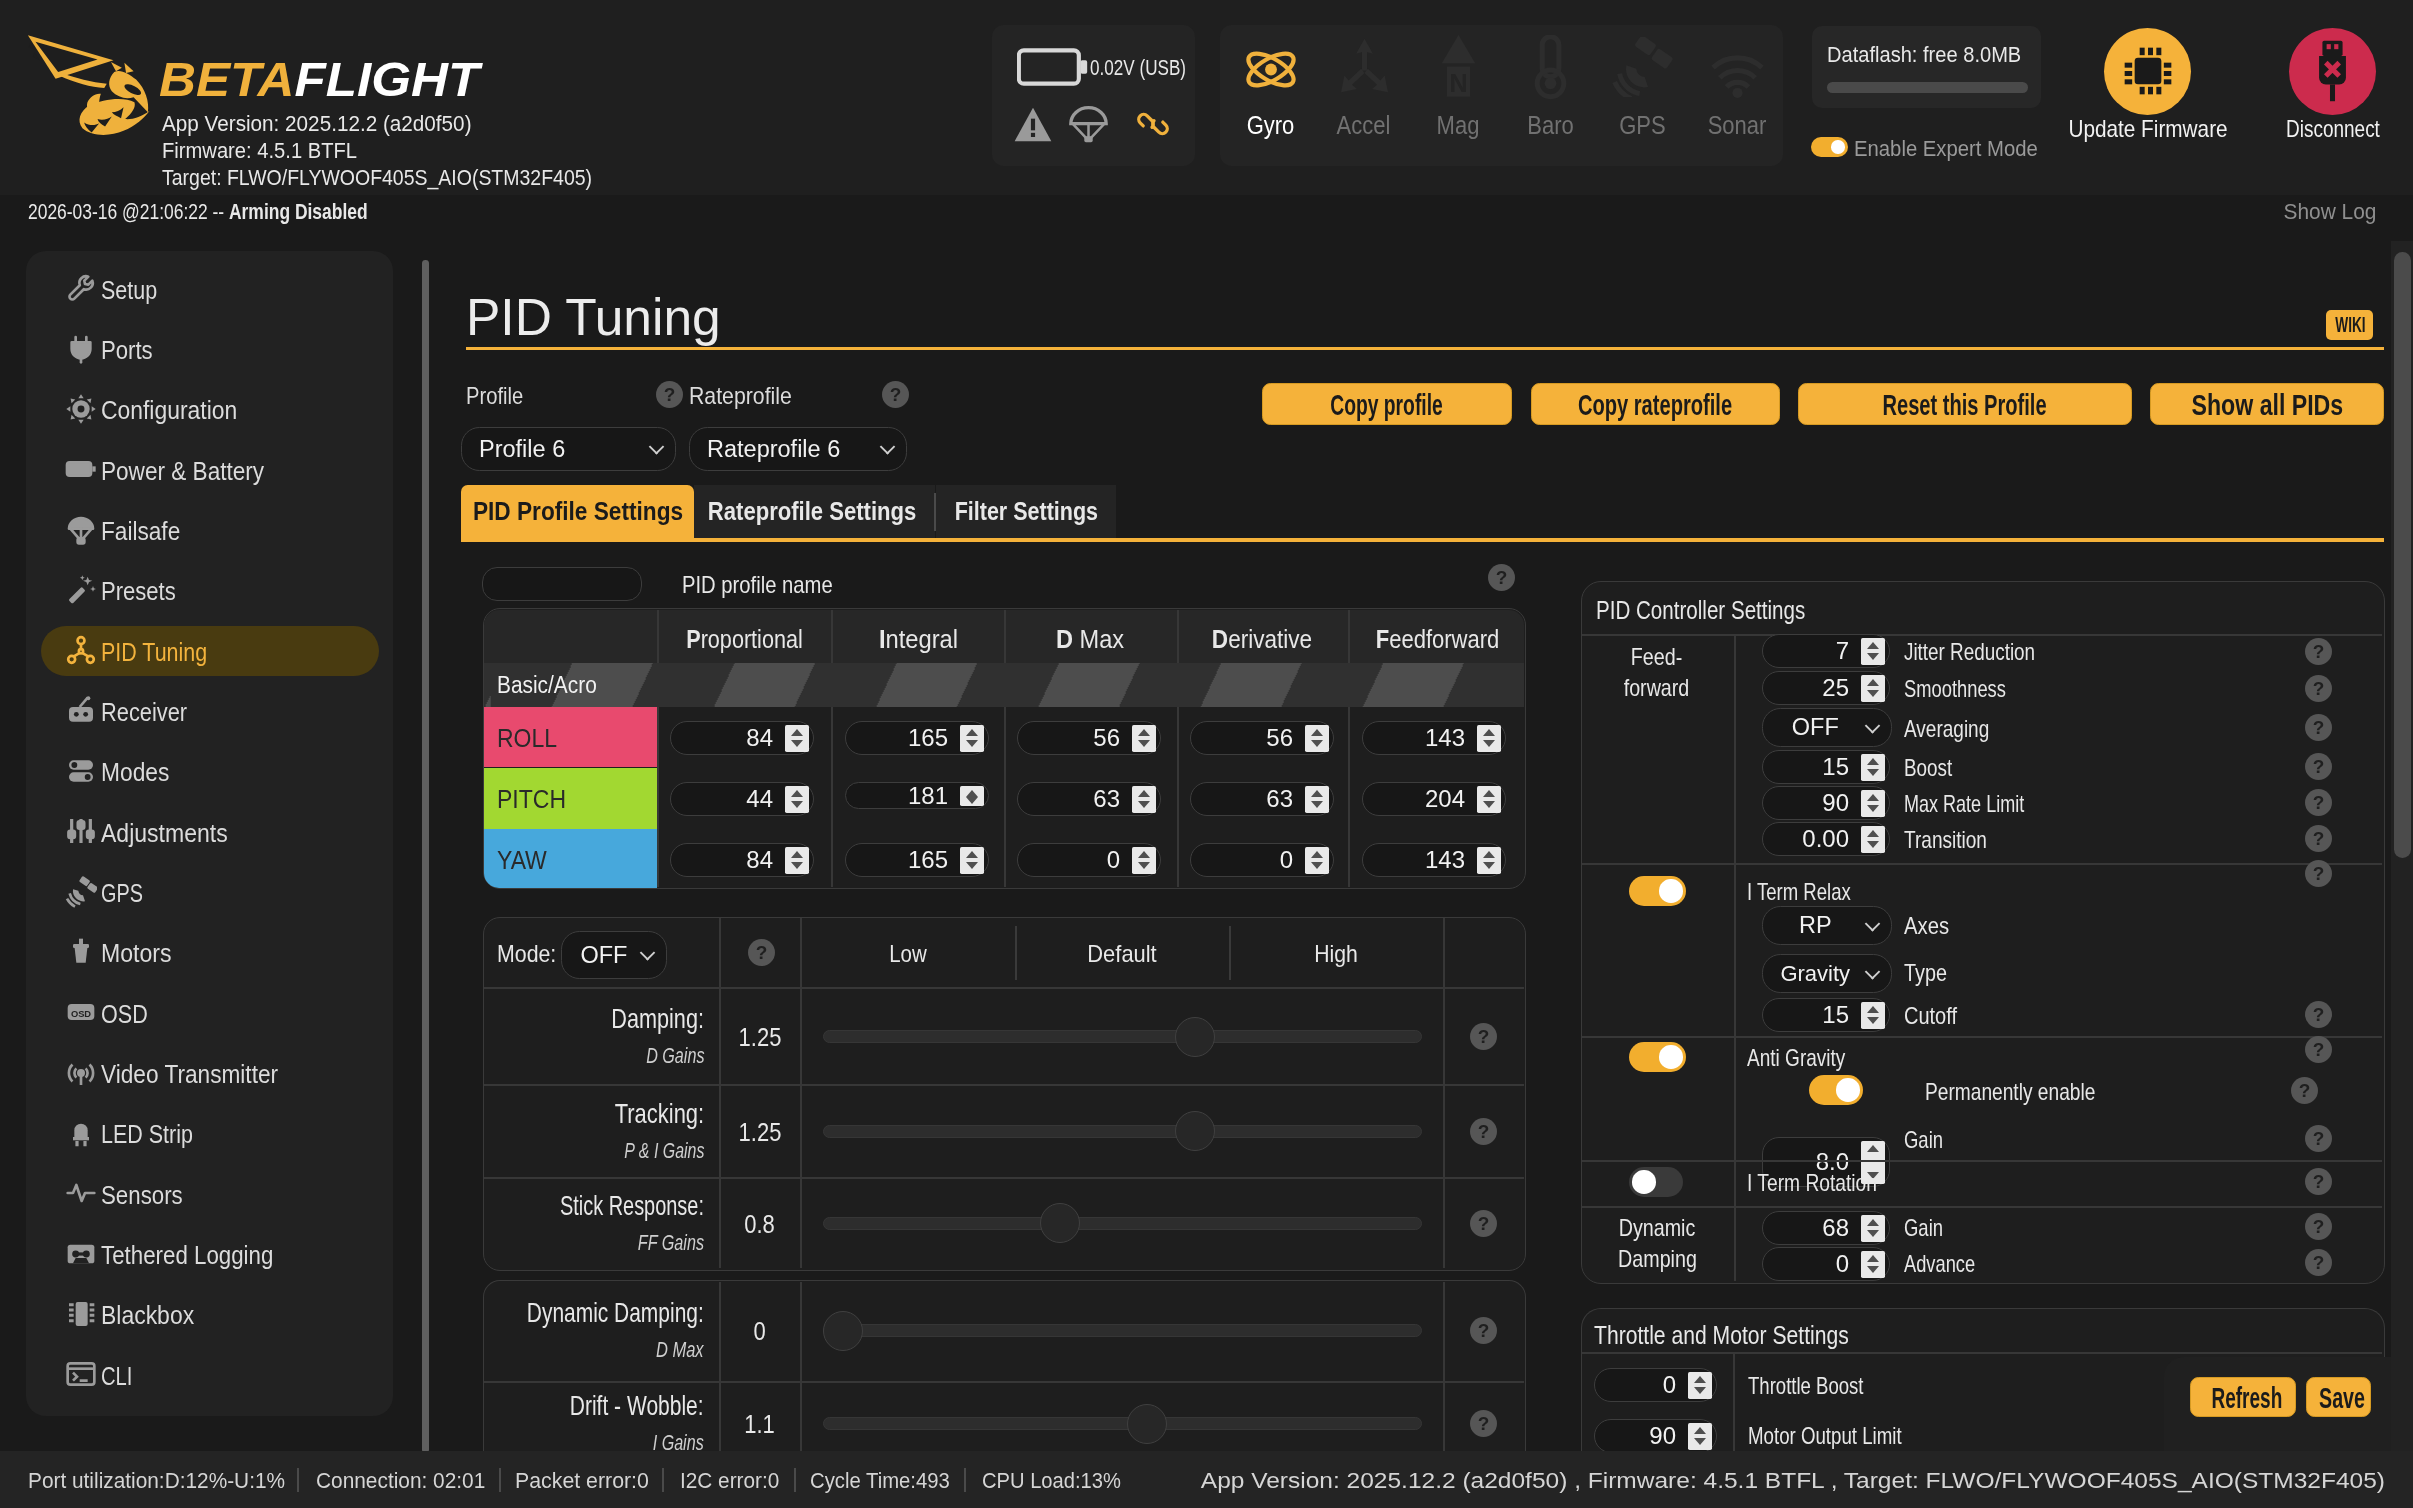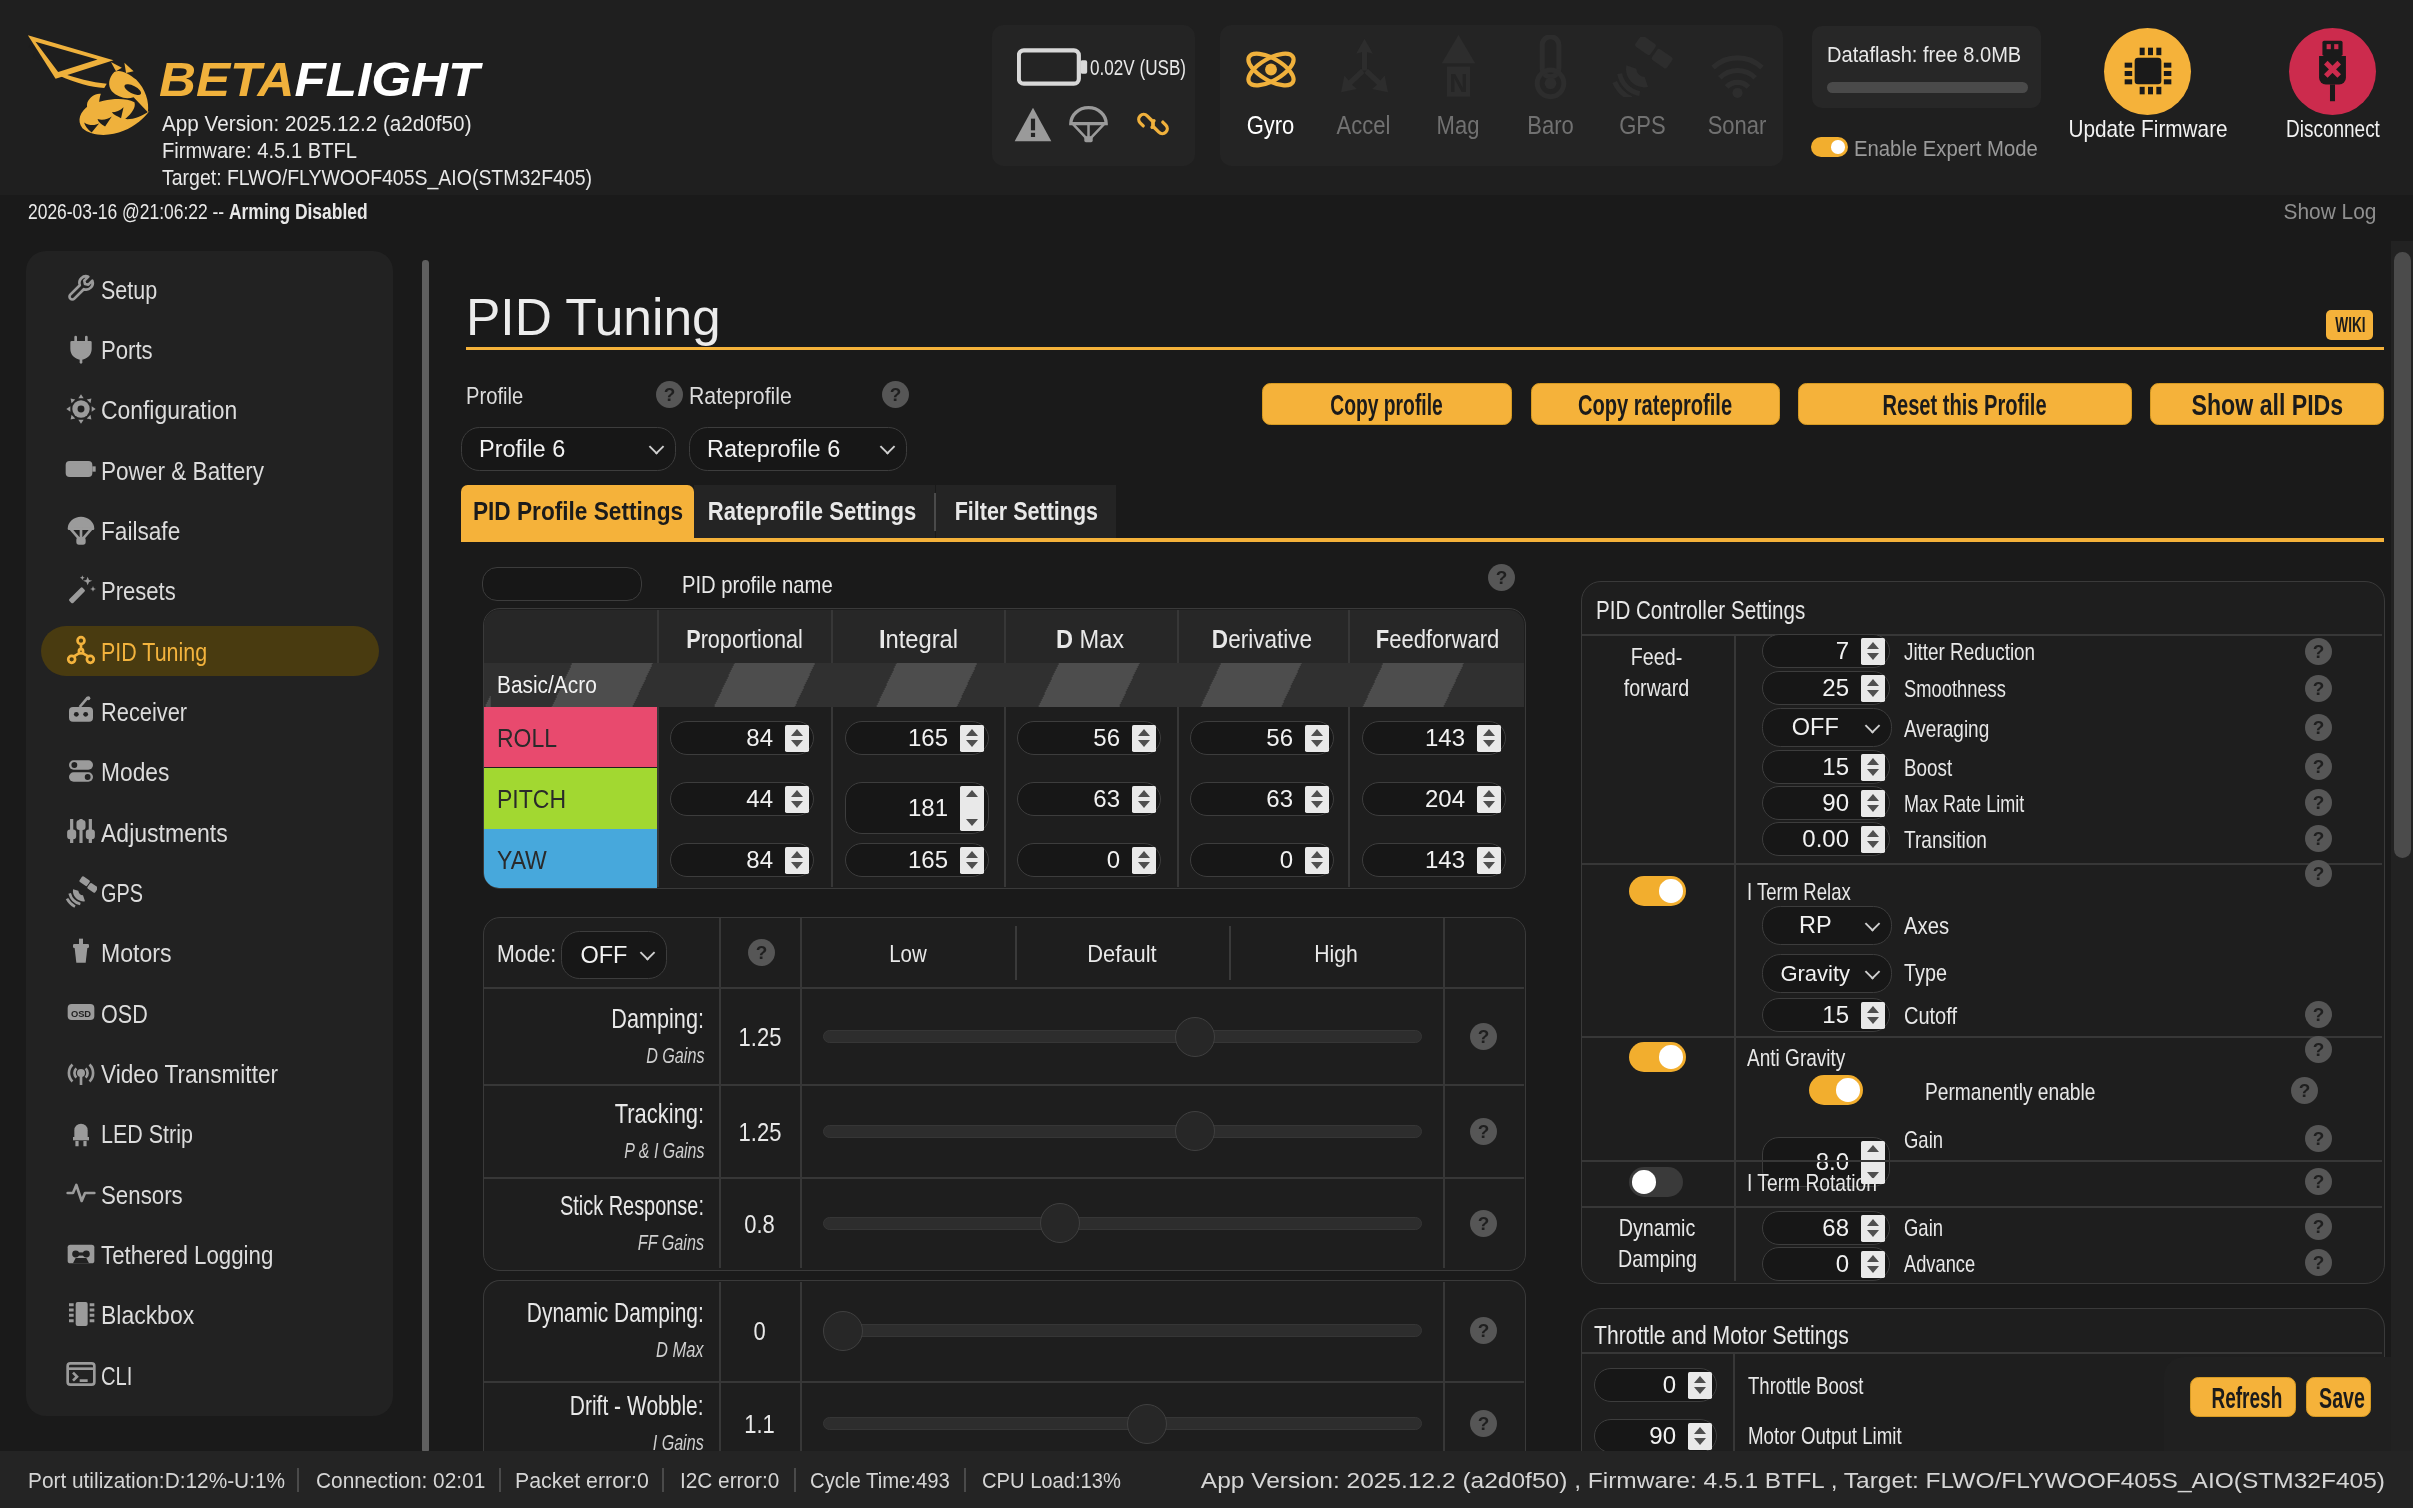--- a/index.html
+++ b/index.html
@@ -388,21 +388,21 @@
         <b class="sd"></b>
       </span>
     </div>
 <div class="pill" style="left:670px;top:782px;width:144px;height:34px">
       <span class="pv" style="font-size:24px">44</span>
       <span class="spin">
         <b class="su"></b>
         <b class="sd"></b>
       </span>
     </div>
-<div class="pill" style="left:845px;top:782px;width:144px;height:52px">
+<div class="pill" style="left:845px;top:782px;width:144px;height:27px">
       <span class="pv" style="font-size:24px">181</span>
       <span class="spin">
         <b class="su"></b>
         <b class="sd"></b>
       </span>
     </div>
 <div class="pill" style="left:1017px;top:782px;width:144px;height:34px">
       <span class="pv" style="font-size:24px">63</span>
       <span class="spin">
         <b class="su"></b>

